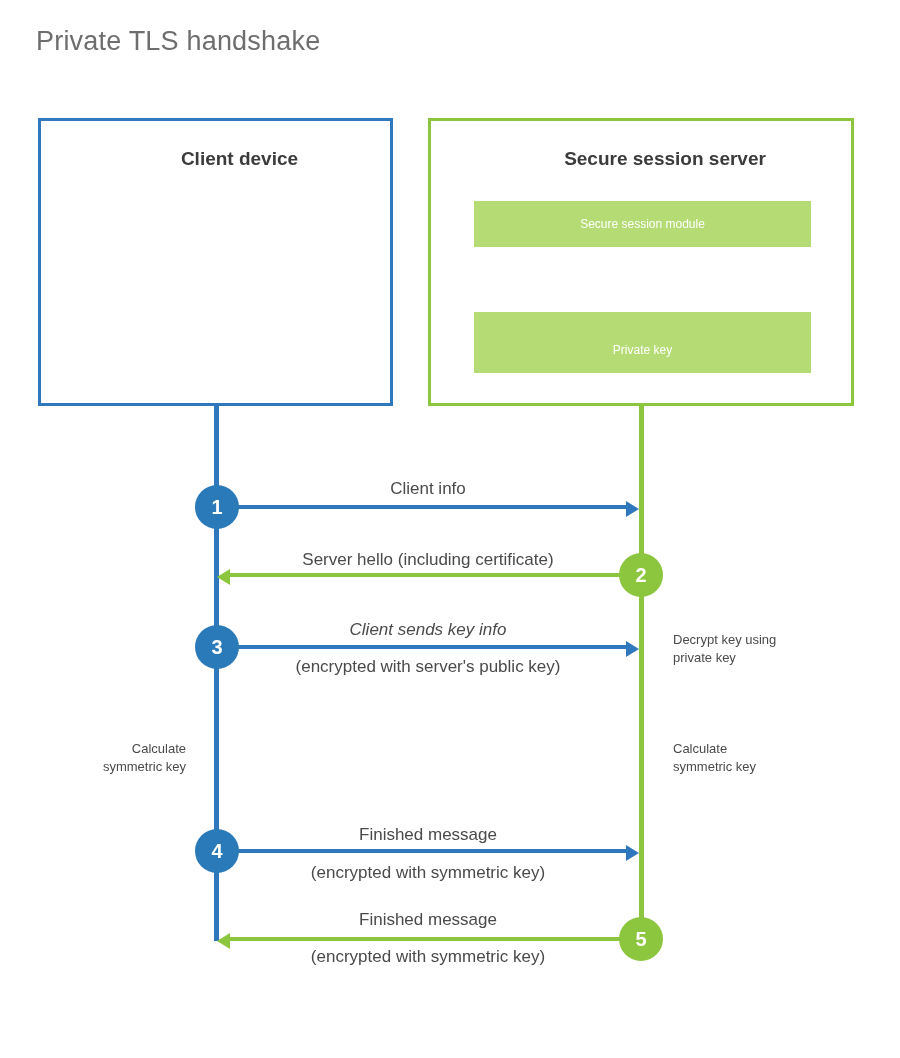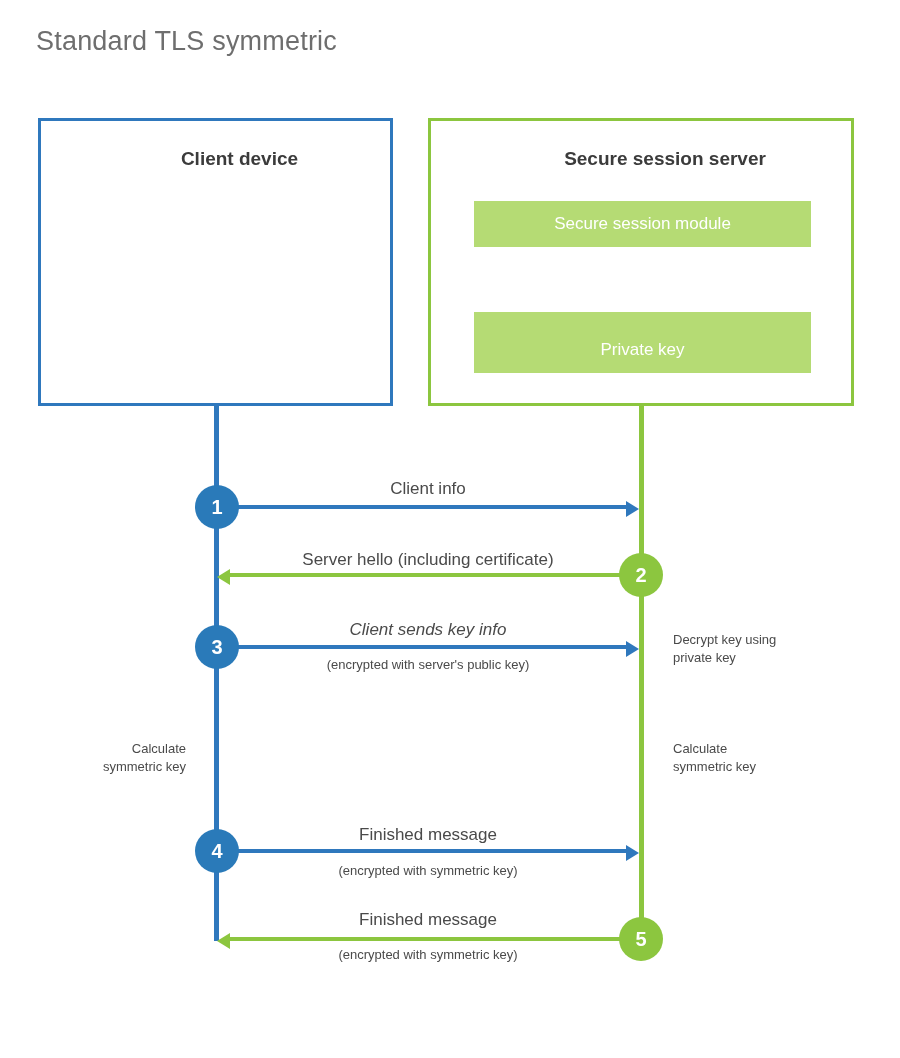--- a/index.html
+++ b/index.html
@@ -61,21 +61,21 @@
     margin-left: 48px;
   }
 
   
   .inner-block {
     position: absolute;
     display: flex;
     align-items: center;
     justify-content: center;
     color: #ffffff;
-    font-size: 17px;
+    font-size: 12px;
     font-weight: 400;
     box-sizing: border-box;
   }
   #client-app-block {
     left: 40px;
     top: 80px;
     width: 277px;
     height: 175px;
     background: #5b9bd5;
     text-align: center;
@@ -170,21 +170,21 @@
   .msg-label {
     position: absolute;
     text-align: center;
     font-size: 17px;
     color: #4a4a4a;
     white-space: nowrap;
   }
   .msg-sublabel {
     position: absolute;
     text-align: center;
-    font-size: 13px;
+    font-size: 17px;
     color: #4a4a4a;
     white-space: nowrap;
   }
   
   #label-1 { left: 228px; width: 400px; top: 479px; }
   #label-2 { left: 228px; width: 400px; top: 550px; }
   #label-3 { left: 228px; width: 400px; top: 620px; font-style: italic; }
   #sublabel-3 { left: 228px; width: 400px; top: 657px; }
   #label-4 { left: 228px; width: 400px; top: 825px; }
   #sublabel-4 { left: 228px; width: 400px; top: 863px; }
@@ -214,21 +214,21 @@
   }
   #note-calc-server {
     left: 673px;
     top: 740px;
     text-align: left;
   }
 </style>
 </head>
 <body>
 
-<div id="page-title">Standard TLS symmetric</div>
+<div id="page-title">Private TLS handshake</div>
 
 <div id="client-box" class="entity-box">
   <div class="entity-title">Client device</div>
 </div>
 
 <div id="server-box" class="entity-box">
   <div class="entity-title">Secure session server</div>
   <div id="server-block-0" class="inner-block server-block">Secure session module</div>
   <div id="server-block-1" class="inner-block server-block">Certs</div>
   <div id="server-block-2" class="inner-block server-block">Private key</div>

